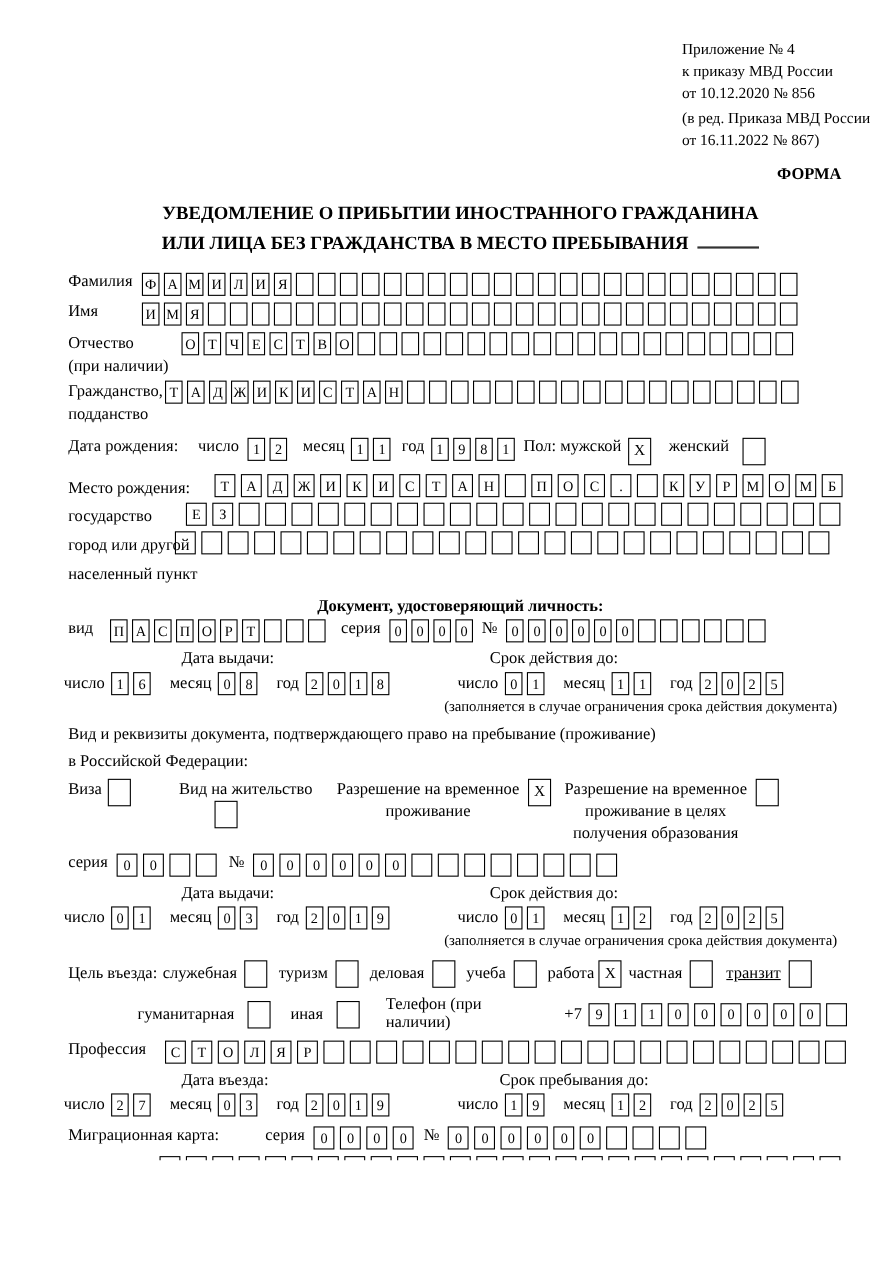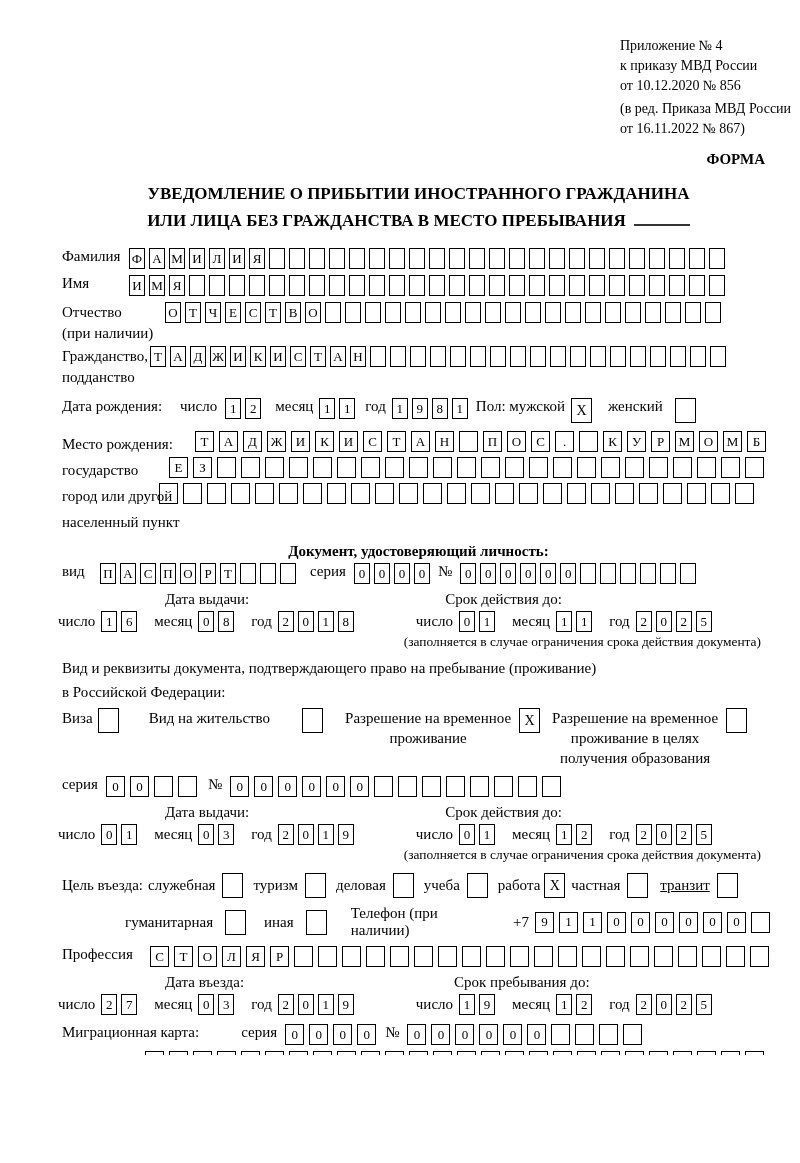--- a/index.html
+++ b/index.html
@@ -423,21 +423,21 @@
   <div class="intro">
     <div>Вид и реквизиты документа, подтверждающего право на пребывание (проживание)</div>
     <div>в Российской Федерации:</div>
   </div>
 
   <div class="cbrow">
     <span class="cbitem">
       <span class="clabel">Виза</span>
       <span class="cbox" style="margin-left:5px;"></span>
     </span>
-    <span class="cbitem" style="margin-left:30px;">
+    <span class="cbitem" style="margin-left:44px;flex-direction:column;">
       <span class="clabel">Вид на жительство</span>
       <span class="cbox" style="margin-left:32px;"></span>
     </span>
     <span class="cbitem" style="margin-left:22px;">
       <span class="clabel">
         <span>Разрешение на временное</span><br>
         <span>проживание</span>
       </span>
       <span class="cbox" style="margin-left:8px;">X</span>
     </span>

